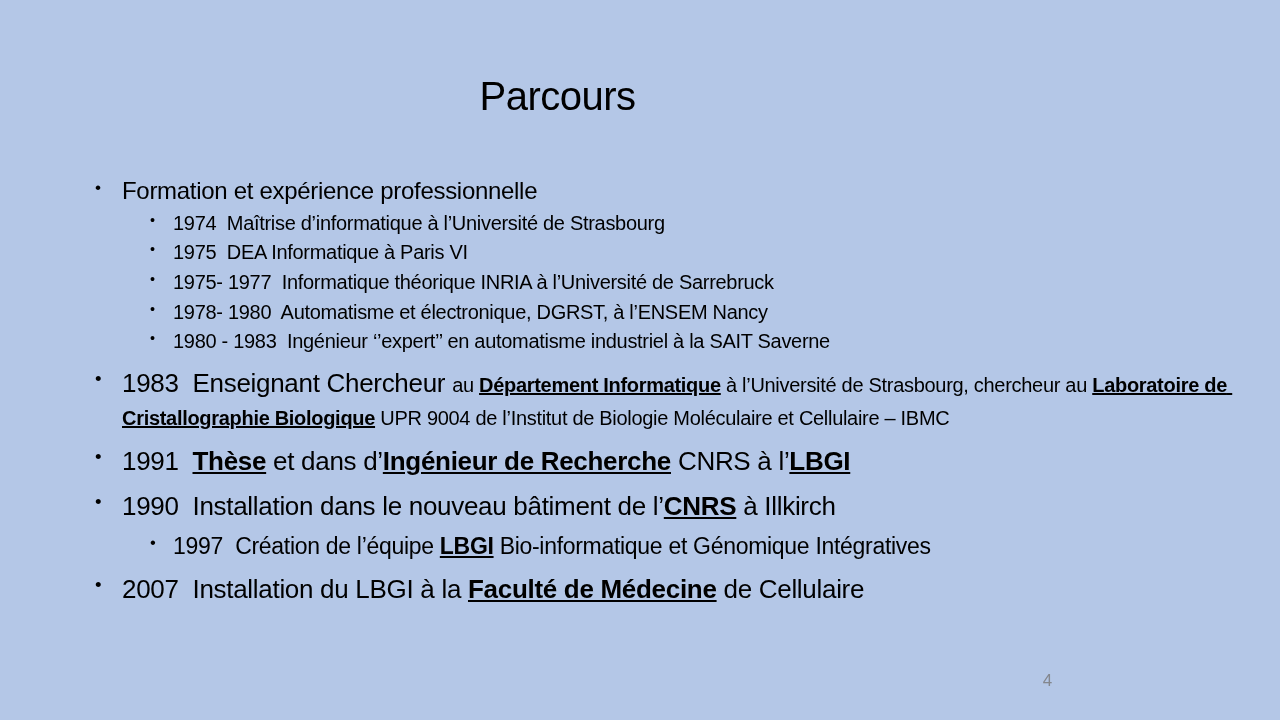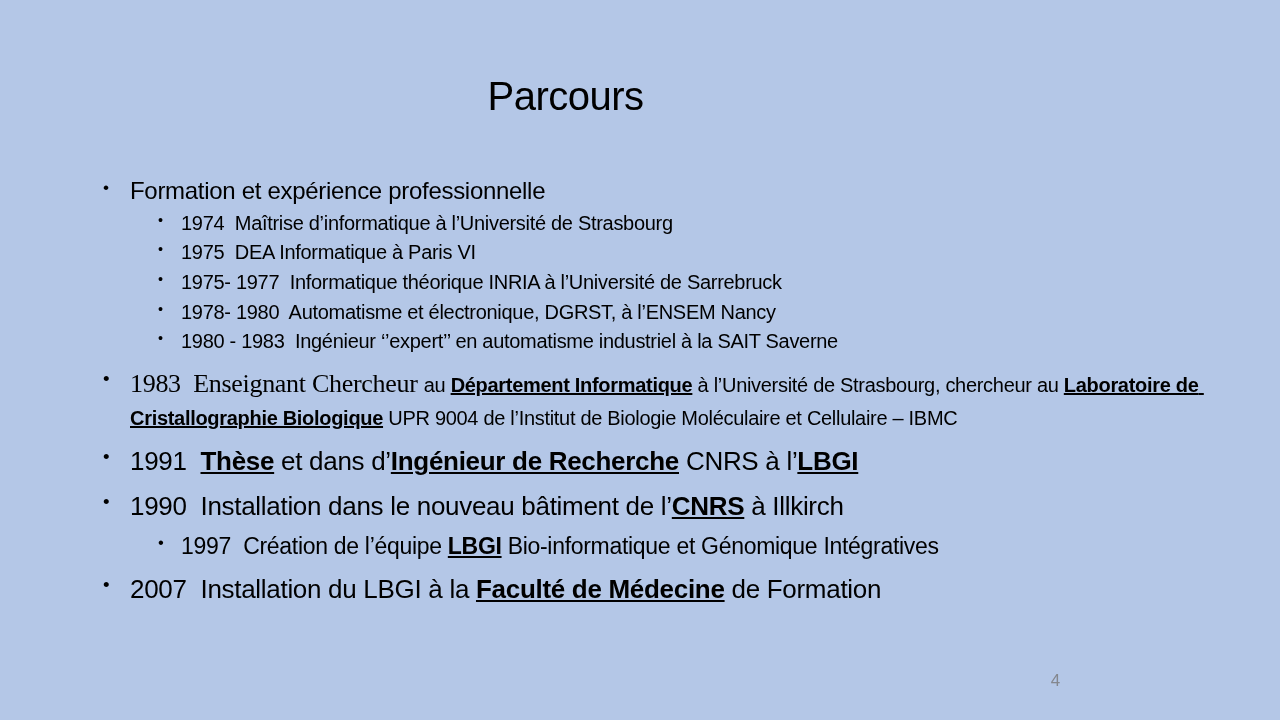--- a/index.html
+++ b/index.html
@@ -10,21 +10,20 @@
     width: 1280px;
     height: 720px;
     overflow: hidden;
     font-family: "Liberation Sans", sans-serif;
   }
   .slide {
     position: relative;
     width: 1128px;
     height: 720px;
     letter-spacing: -0.3px;
-    margin-left: 8px;
   }
   .title {
     position: absolute;
     top: 74px;
     left: 0;
     width: 1115px;
     margin: 0;
     text-align: center;
     font-size: 40px;
     font-weight: 400;
@@ -47,21 +46,21 @@
     font-size: 0.72em;
   }
   .content { flex: 1 1 auto; white-space: pre-wrap; }
   .lvl2 { padding-left: 55px; }
   .lvl2 .marker { width: 23px; }
   .b1   { font-size: 24px; margin: 6px 0 2px; }
   .b2   { font-size: 20px; margin: 4px 0; }
   .b2big{ font-size: 23px; margin: 8px 0 4px; }
   .year { font-size: 26px; margin: 12px 0 4px; }
   .sz-sm { font-size: 20px; text-align: center; }
-  .sz-xl { font-size: 26px; font-family: Liberation Serif, serif; }
+  .sz-xl { font-size: 26px; }
   .bold  { font-weight: 700; text-decoration: underline; }
   .page-number {
     position: absolute;
     top: 671px;
     right: 76px;
     font-size: 17px;
   }
 </style>
 </head>
 <body style="background: rgb(180, 199, 231);">
@@ -104,17 +103,17 @@
       <li class="item lvl1 year">
         <span class="marker">•</span>
         <span class="content"><span>1990  Installation dans le nouveau bâtiment de l’</span><span class="bold">CNRS</span><span> à Illkirch</span></span>
       </li>
       <li class="item lvl2 b2big">
         <span class="marker">•</span>
         <span class="content"><span>1997  Création de l’équipe </span><span class="bold">LBGI</span><span> Bio-informatique et Génomique Intégratives</span></span>
       </li>
       <li class="item lvl1 year">
         <span class="marker">•</span>
-        <span class="content"><span>2007  Installation du LBGI à la </span><span class="bold">Faculté de Médecine</span><span> de Formation</span></span>
+        <span class="content"><span>2007  Installation du LBGI à la </span><span class="bold">Faculté de Médecine</span><span> de Cellulaire</span></span>
       </li>
     </ul>
   <div class="page-number" style="color: rgb(132, 135, 142);">4</div>
 </div>
 
 </body></html>

